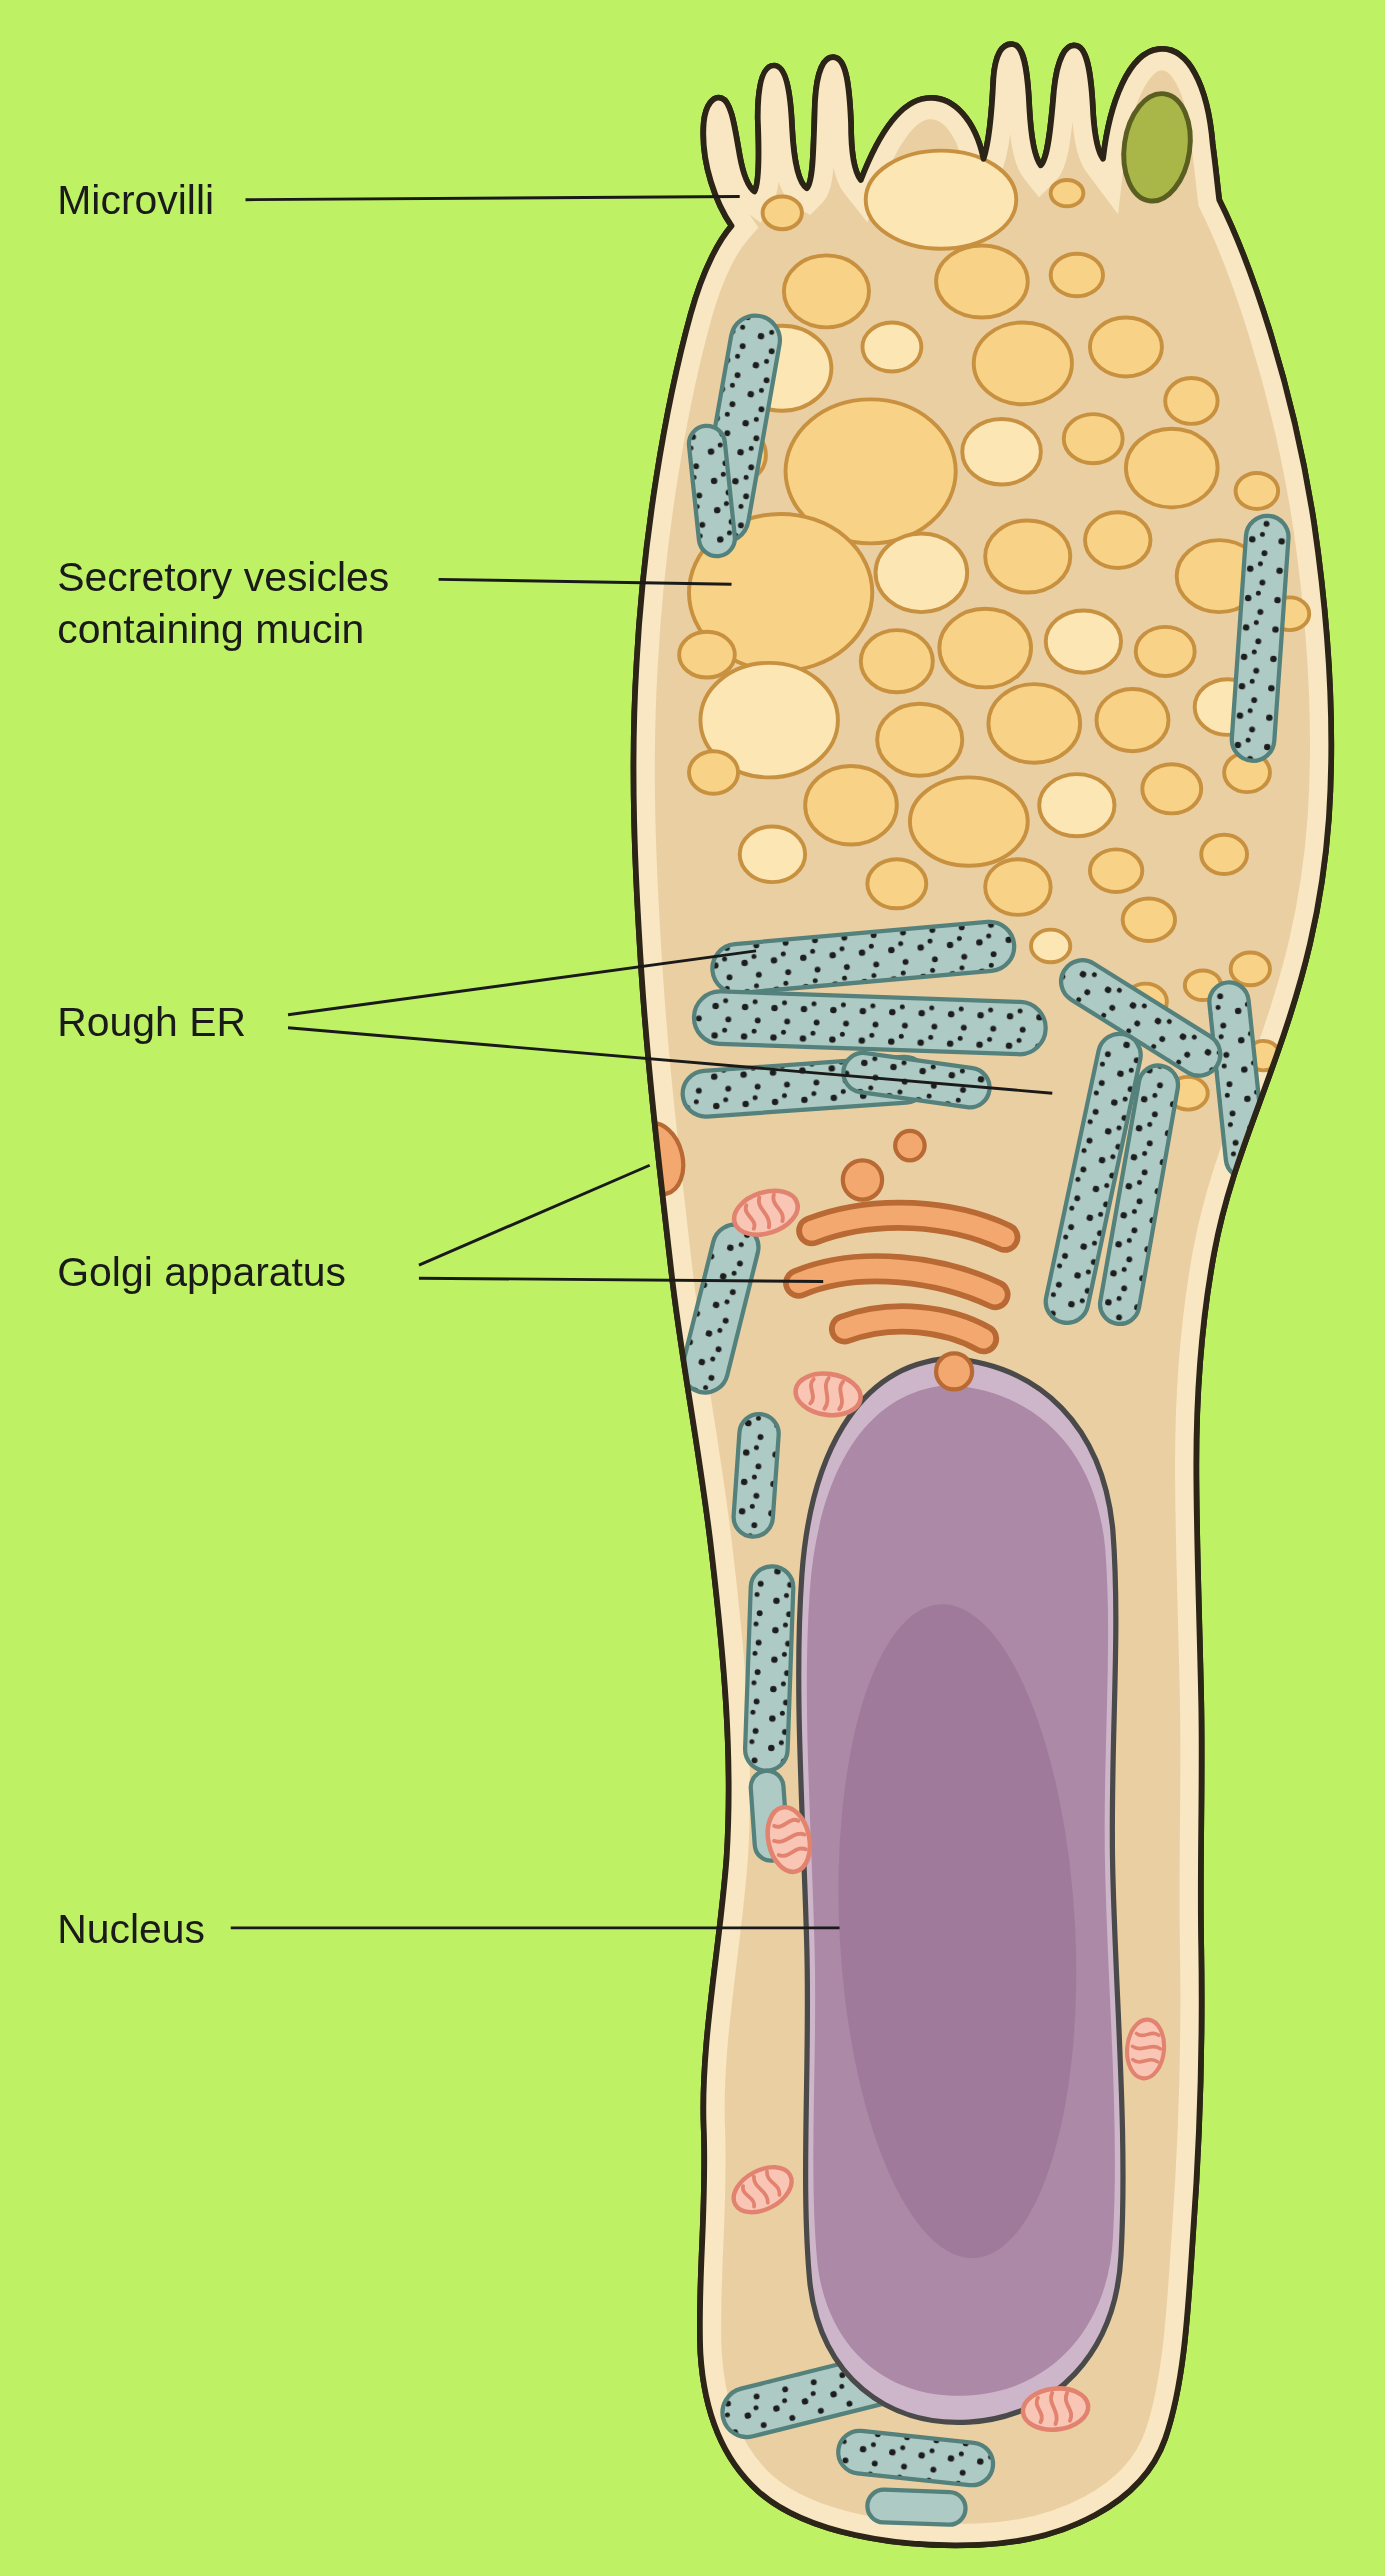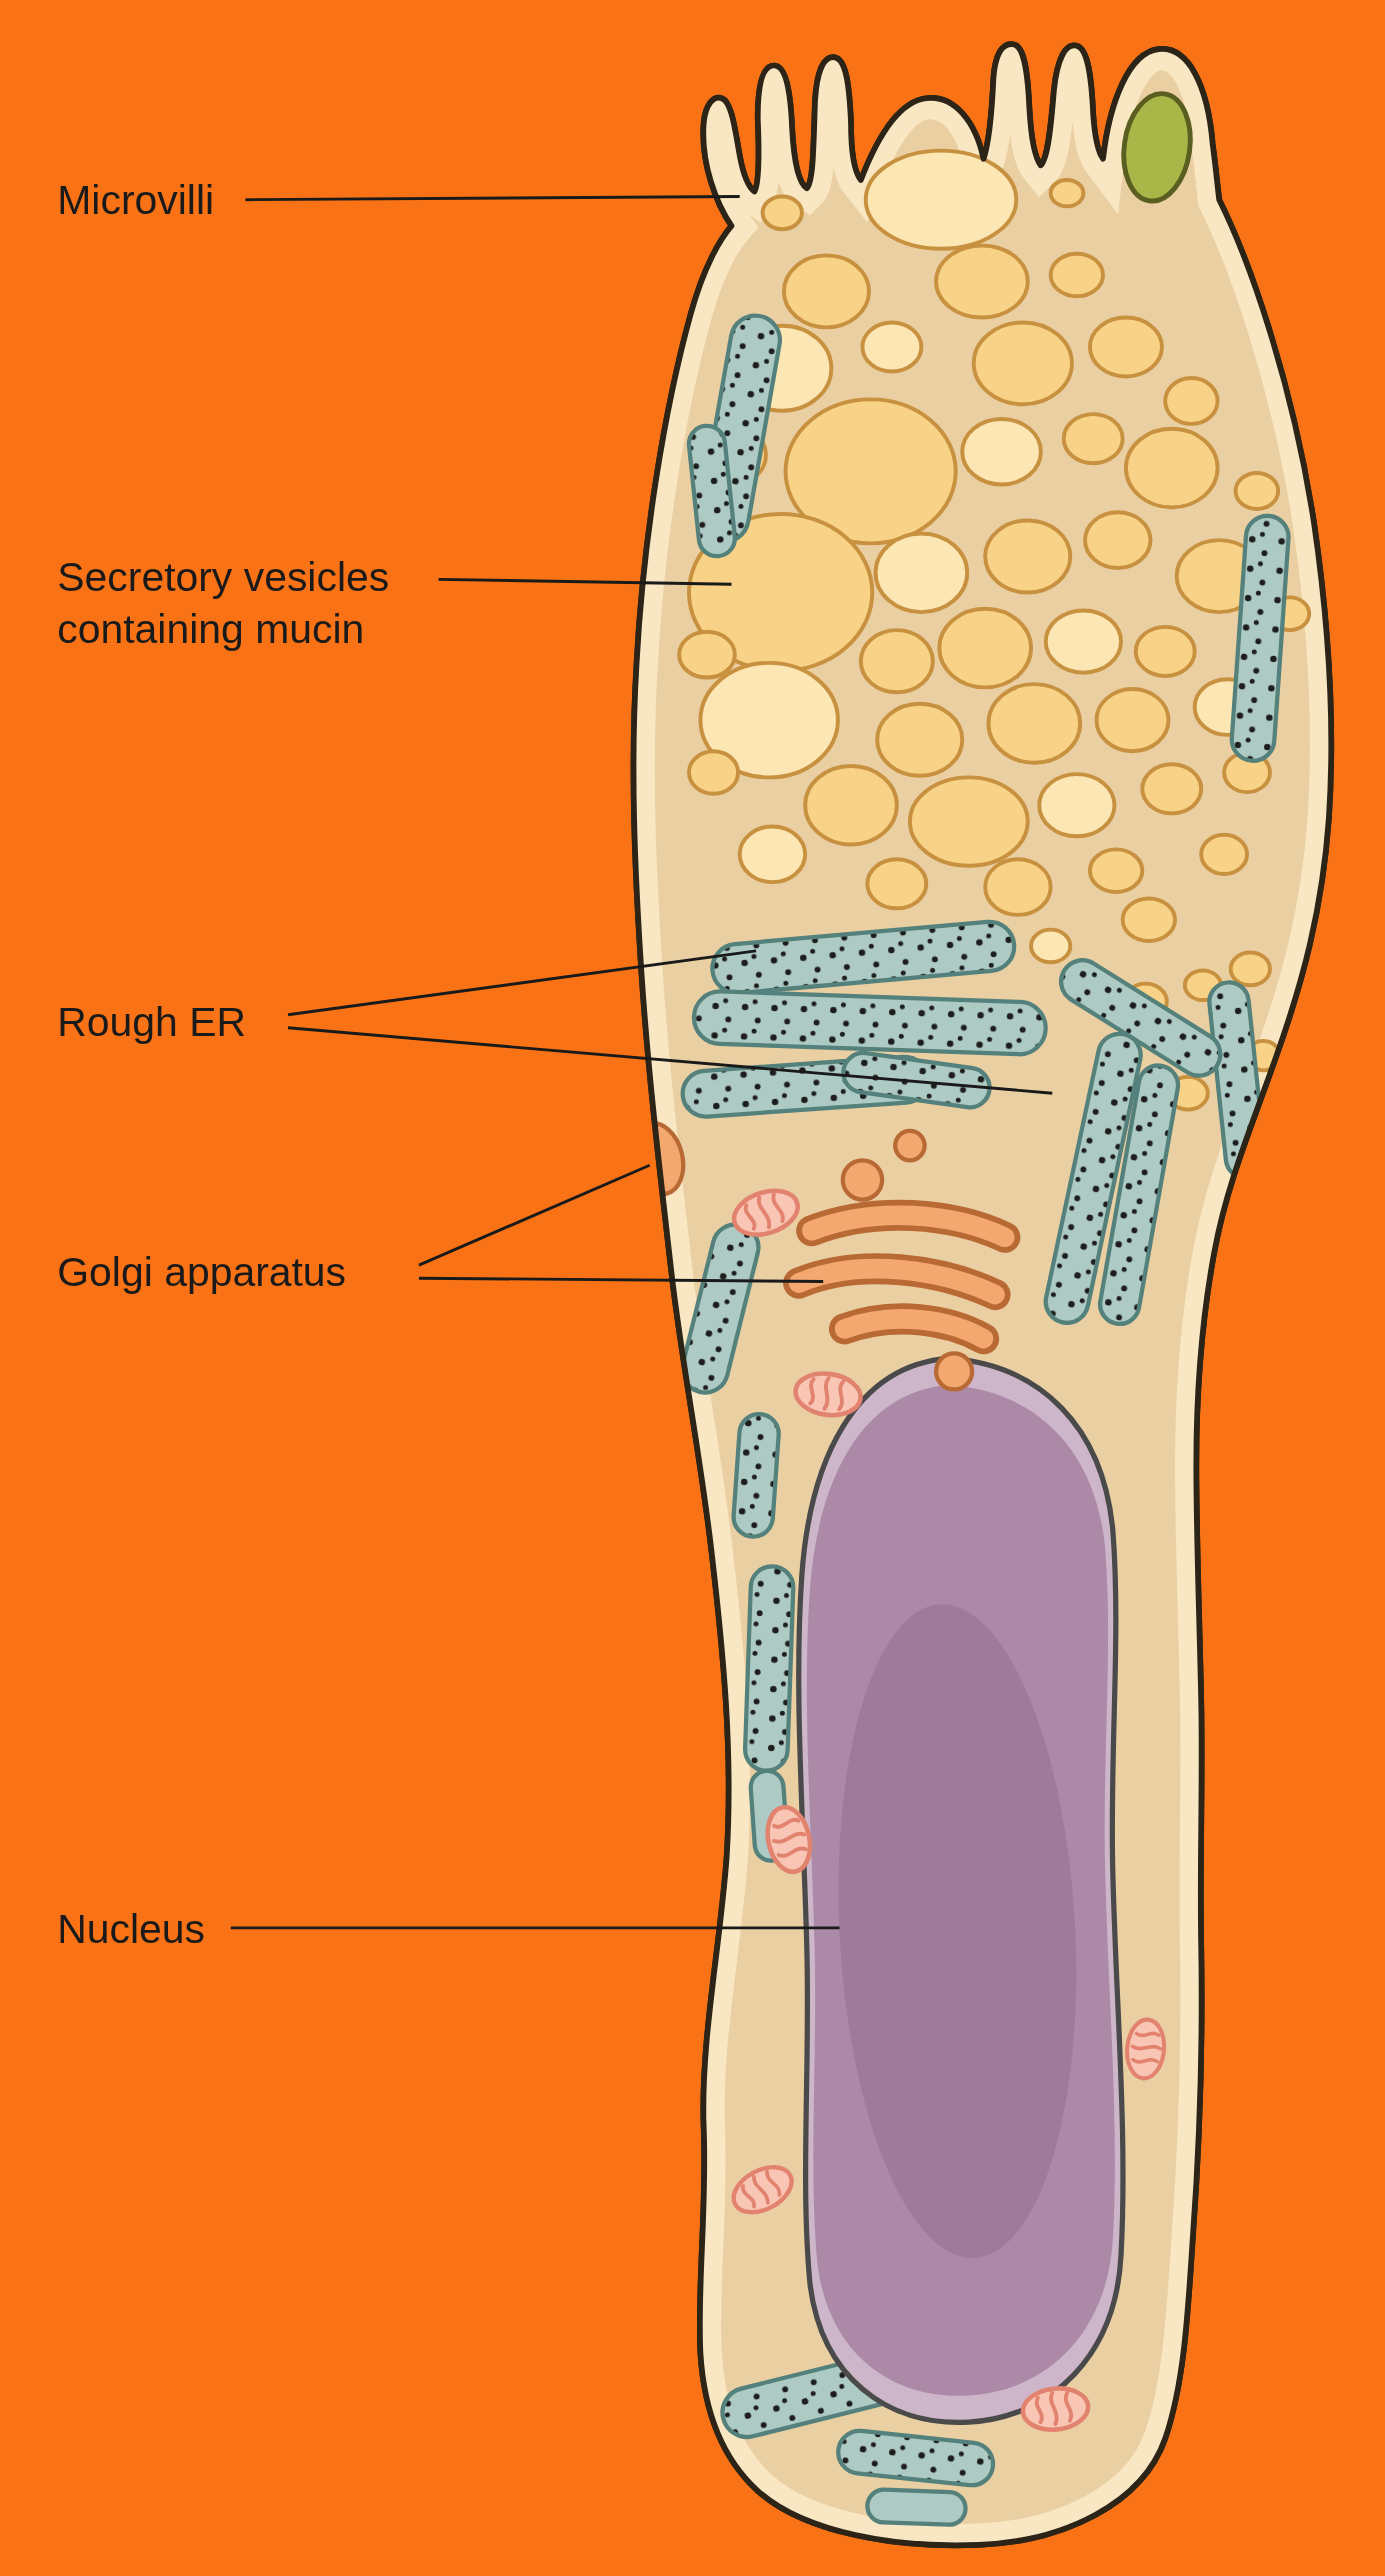--- a/index.html
+++ b/index.html
@@ -1,16 +1,16 @@
 <!DOCTYPE html>
 <html style="font-size:8.7px"><head>
 <meta charset="utf-8">
 <style>
   html,body{margin:0;padding:0;background:#ffffff;}
-  .stage{position:relative;width:1385px;height:2576px;background:#f97316;}
+  .stage{position:relative;width:1385px;height:2576px;background:#bef264;}
   svg{display:block;width:1385px;height:2576px;}
   .label{font-family:"Liberation Sans",sans-serif;font-size:25px;fill:#1a1a1a;}
   .leader{stroke:#1a1a1a;stroke-width:1.8;fill:none;}
   .membrane{fill:#eacfa3;stroke:#2b2417;stroke-width:3.5;stroke-linejoin:round;}
   .rim{fill:none;stroke:#f8e7c2;stroke-width:26;}
   .membrane-top{fill:none;stroke:#2b2417;stroke-width:3.5;stroke-linejoin:round;}
   .v{fill:#f8d387;stroke:#c8913f;stroke-width:2.4;}
   .v2{fill:#fbe6b4;stroke:#c8913f;stroke-width:2.4;}
   .er{fill:url(#erdots);stroke:#54817b;stroke-width:2.6;}
   .er-plain{fill:#aecac4;stroke:#54817b;stroke-width:2.6;}

